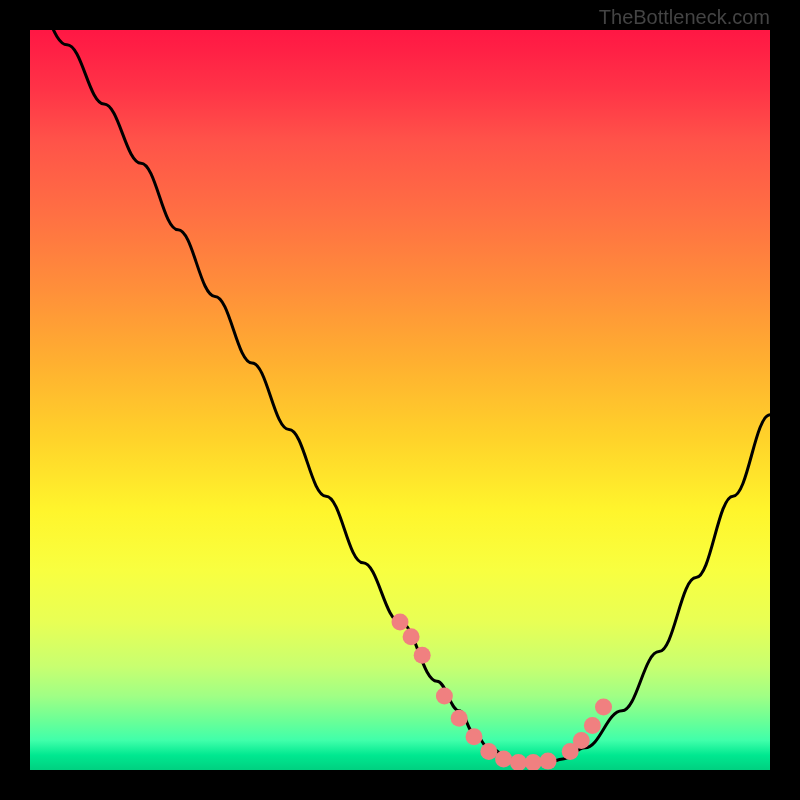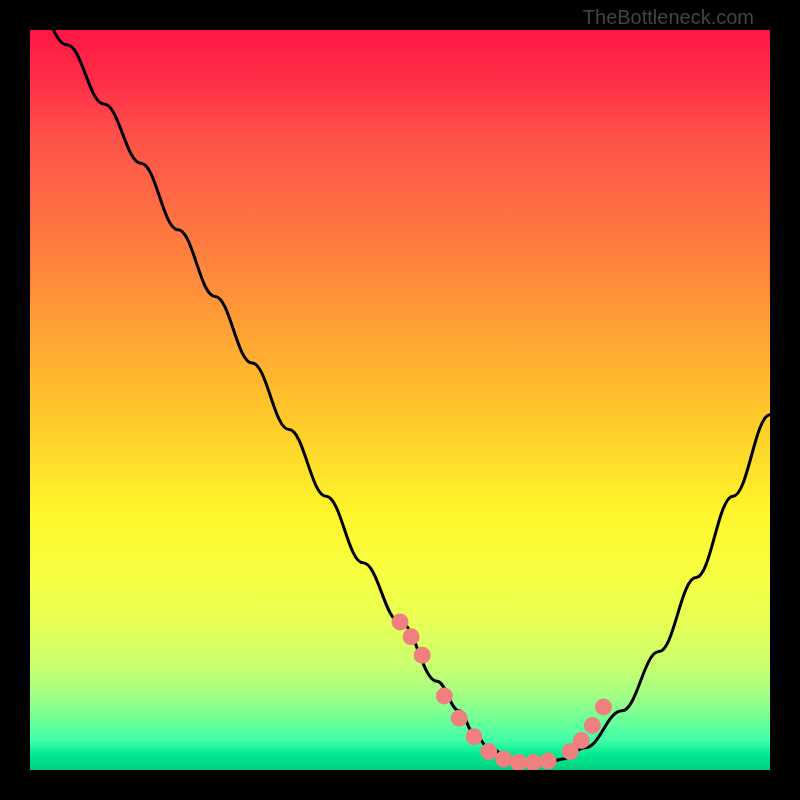--- a/index.html
+++ b/index.html
@@ -38,21 +38,21 @@
       #a0ff85 90%,
       #70ff95 93%,
       #40ffaa 96%,
       #00e890 98%,
       #00d080 100%
     );
   }
   .watermark {
     position: absolute;
     top: 6px;
-    right: 46px;
+    right: 30px;
     color: #444;
     font-size: 20px;
     font-weight: 500;
     z-index: 10;
   }
   svg.curve {
     position: absolute;
     left: 0;
     top: 0;
     width: 740px;

